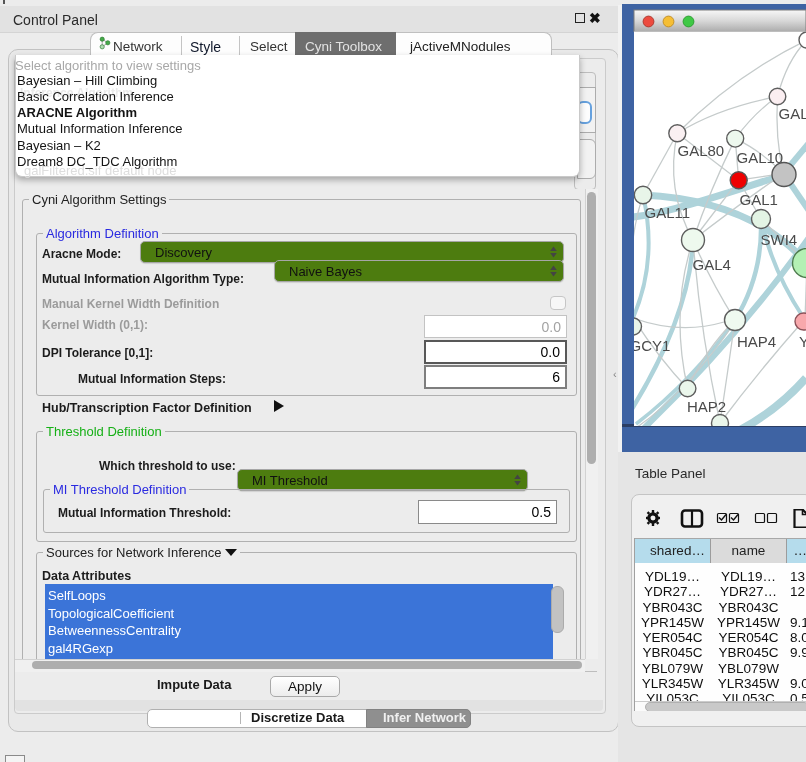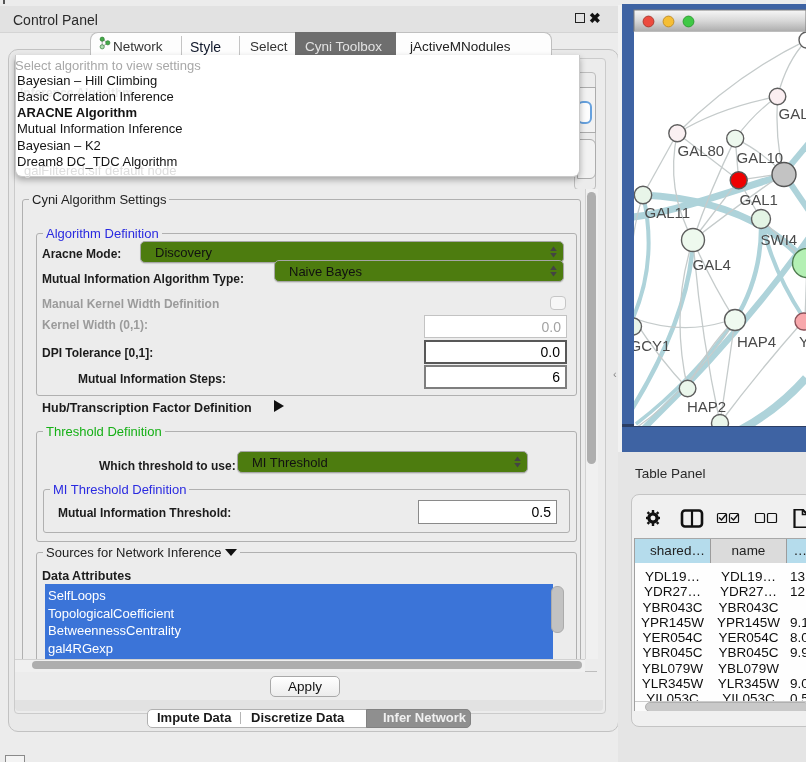--- a/index.html
+++ b/index.html
@@ -89,21 +89,21 @@
   <div class="tf" style="left:409px;top:176px;width:139px;height:20px;border:2px solid #7e7e7e;">
       <span style="color:#000;">6</span>
     </div>
   <div class="lab" style="left:27px;top:212px;font-size:12.5px;">Hub/Transcription Factor Definition</div>
   <div class="abs" style="left:259px;top:211px;width:0;height:0;border-left:10px solid #111;border-top:6.5px solid transparent;border-bottom:6.5px solid transparent;"></div>
 
   <div class="fs" style="left:21px;top:242px;width:539px;height:109px;">
     <span class="fstit" style="color:#16b016;">Threshold Definition</span>
   </div>
   <div class="lab" style="left:84px;top:270px;">Which threshold to use:</div>
-  <div class="combo" style="left:222px;top:262px;width:289px;height:20px;">
+  <div class="combo" style="left:222px;top:280px;width:289px;height:20px;">
       <span class="ct">MI Threshold</span>
     <svg width="9" height="14" viewBox="0 0 9 14">
         <path d="M4.5 1.5 L7.8 6 H1.2 Z" fill="#444"></path>
         <path d="M4.5 12.5 L1.2 8 H7.8 Z" fill="#444"></path>
       </svg>
     </div>
   <div class="fs" style="left:28px;top:300px;width:525px;height:42px;">
     <span class="fstit" style="color:#2a2ae0;">MI Threshold Definition</span>
   </div>
   <div class="lab" style="left:43px;top:317px;">Mutual Information Threshold:</div>
@@ -130,21 +130,21 @@
 
 <div class="abs" style="left:15px;top:55px;width:563px;height:121px;background:#fff;border:1px solid #c9c9c9;border-top:none;border-radius:0 0 7px 7px;box-shadow:0 3px 6px rgba(0,0,0,0.3);"></div>
 <div class="abs" style="left:15px;top:58px;width:563px;text-align:left;font-size:13px;color:#a8a8a8;">Select algorithm to view settings</div>
 <div class="abs" style="left:20px;top:86px;font-size:12px;font-weight:bold;color:#e9e9e9;">Inference Algorithm</div>
 <div class="abs" style="left:24px;top:163px;font-size:13px;color:#dedede;">galFiltered.sif default node</div>
 <div class="abs" style="left:17px;top:72.5px;font-size:13px;color:#141414;line-height:16.3px;white-space:nowrap;">Bayesian – Hill Climbing<br>Basic Correlation Inference<br><b>ARACNE Algorithm</b><br>Mutual Information Inference<br>Bayesian – K2<br>Dream8 DC_TDC Algorithm</div>
 
 <div class="abs" style="left:147px;top:709px;width:322px;height:17px;background:#fff;border:1px solid #b0b0b0;border-radius:5px;"></div>
 <div class="abs" style="left:240px;top:712px;width:1px;height:12px;background:#b5b5b5;"></div>
 <div class="abs" style="left:366px;top:709px;width:103px;height:17px;background:#8f8f8f;border:1px solid #828282;border-radius:0 5px 5px 0;"></div>
-<div class="abs" style="left:157px;top:710px;font-size:13px;font-weight:bold;color:#1a1a1a;">Impute Data</div>
+<div class="abs" style="left:157px;top:677px;font-size:13px;font-weight:bold;color:#1a1a1a;">Impute Data</div>
 <div class="abs" style="left:251px;top:709.5px;font-size:13px;font-weight:bold;color:#1a1a1a;">Discretize Data</div>
 <div class="abs" style="left:383px;top:709.5px;font-size:13px;font-weight:bold;color:#f0f0f0;">Infer Network</div>
 
 <div class="abs" style="left:613px;top:368px;font-size:11px;color:#888;">‹</div>
 
 <div class="abs" style="left:5px;top:755px;width:18px;height:10px;background:#f4f4f4;border:1px solid #8a8a8a;"></div>
 
 <div class="abs" style="left:618px;top:0;width:188px;height:762px;background:#e5e5e5;"></div>
 <div class="abs" style="left:618px;top:0;width:188px;height:5px;background:#ececec;"></div>
 <div class="abs" style="left:618px;top:5px;width:4px;height:447px;background:#f2f2f2;"></div>

